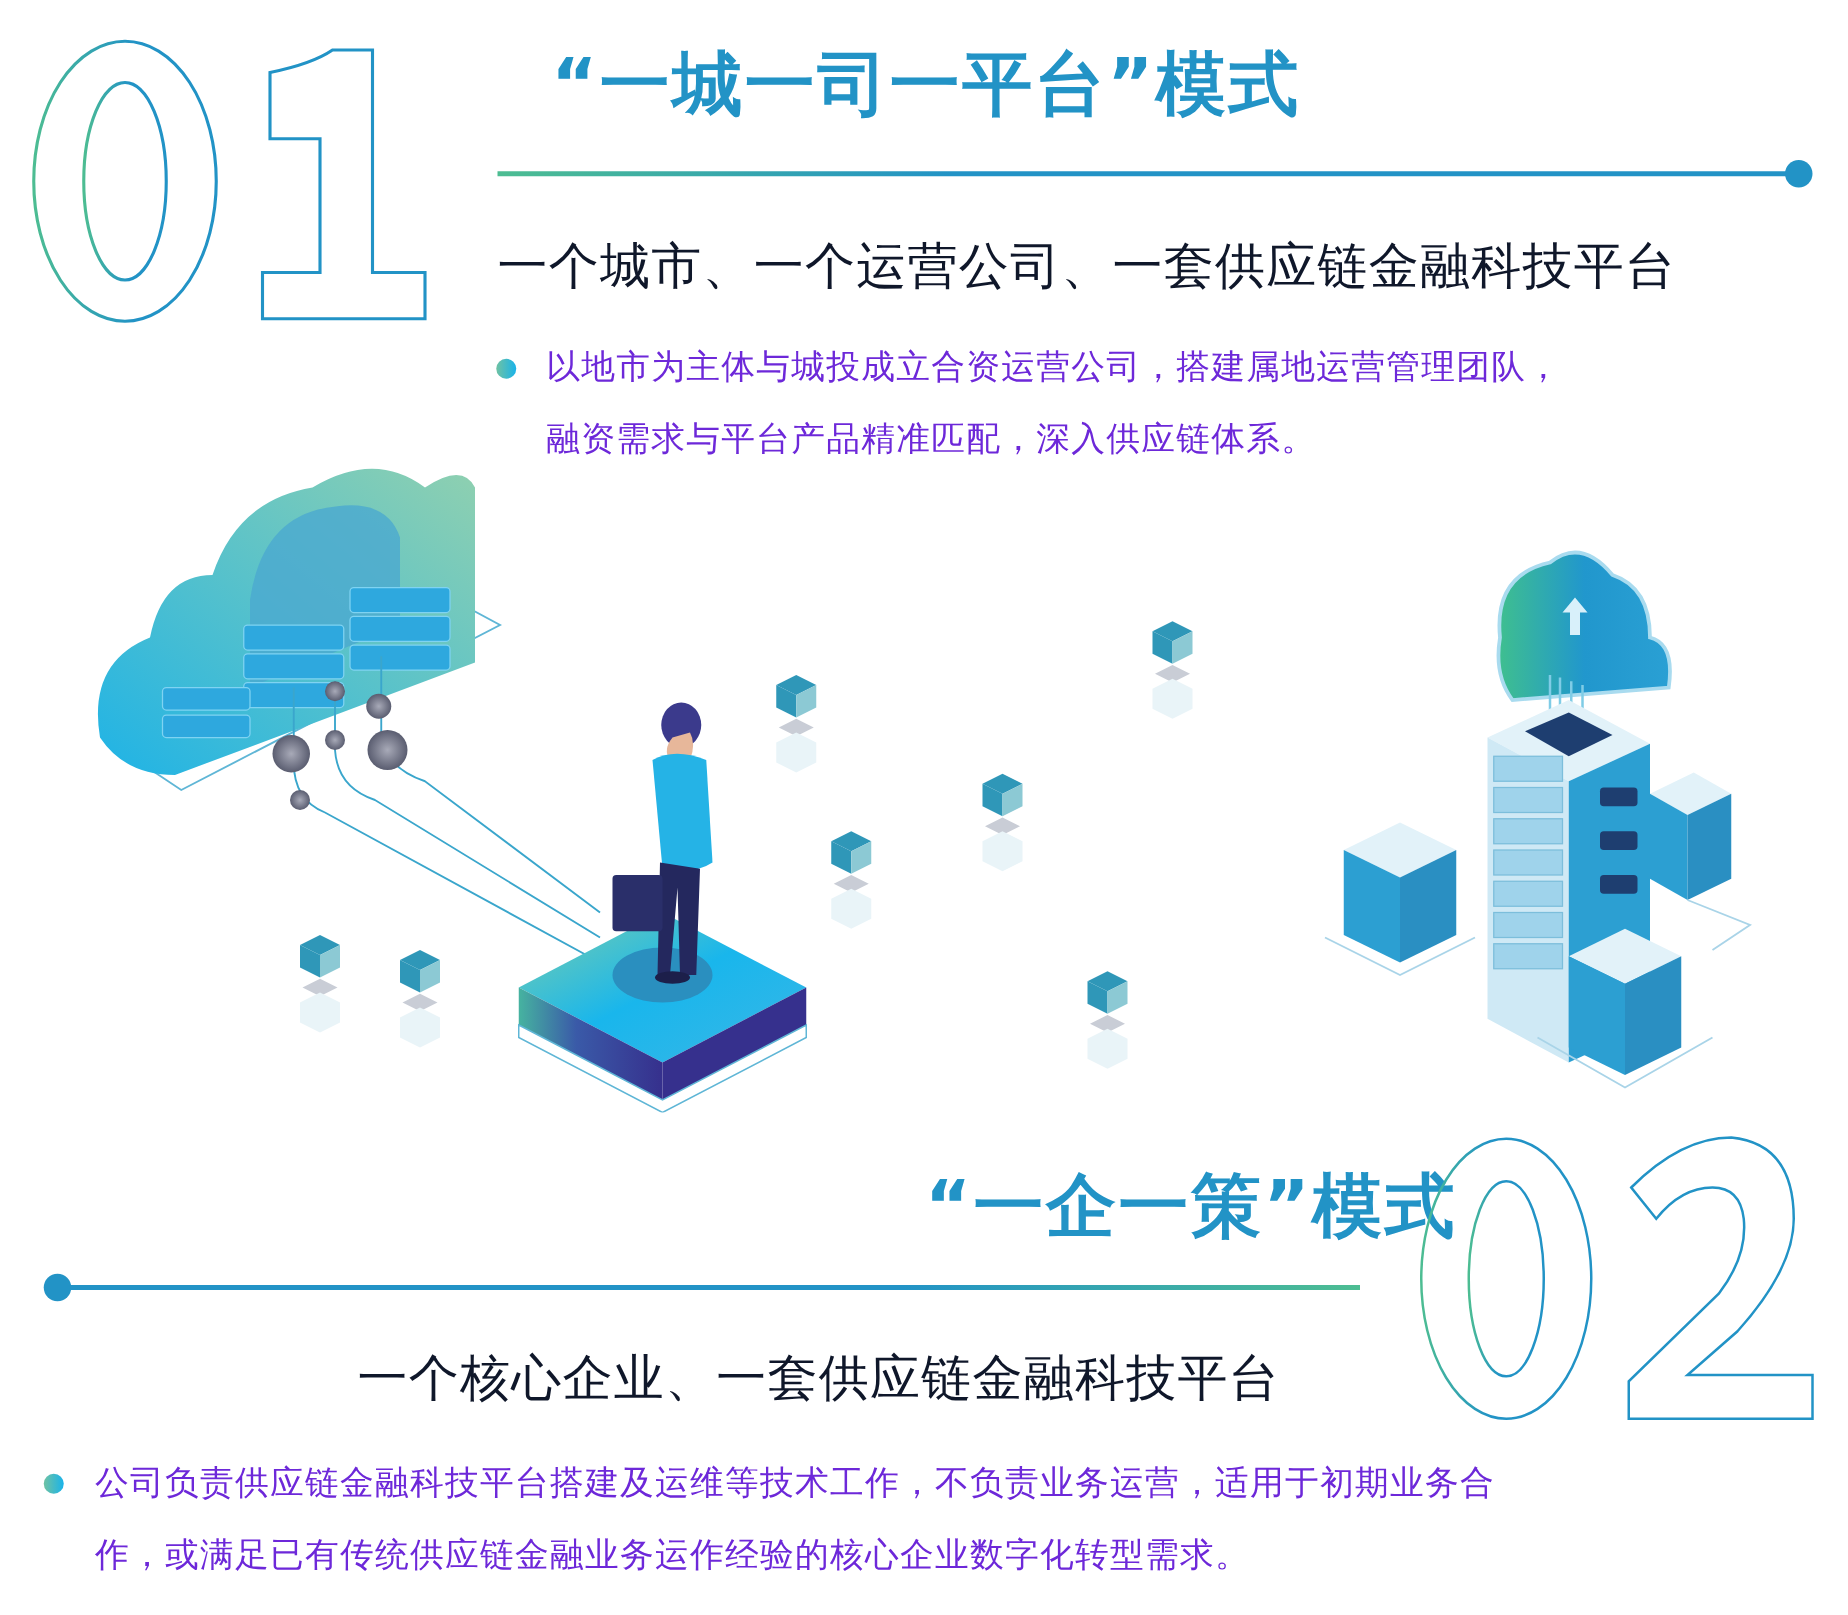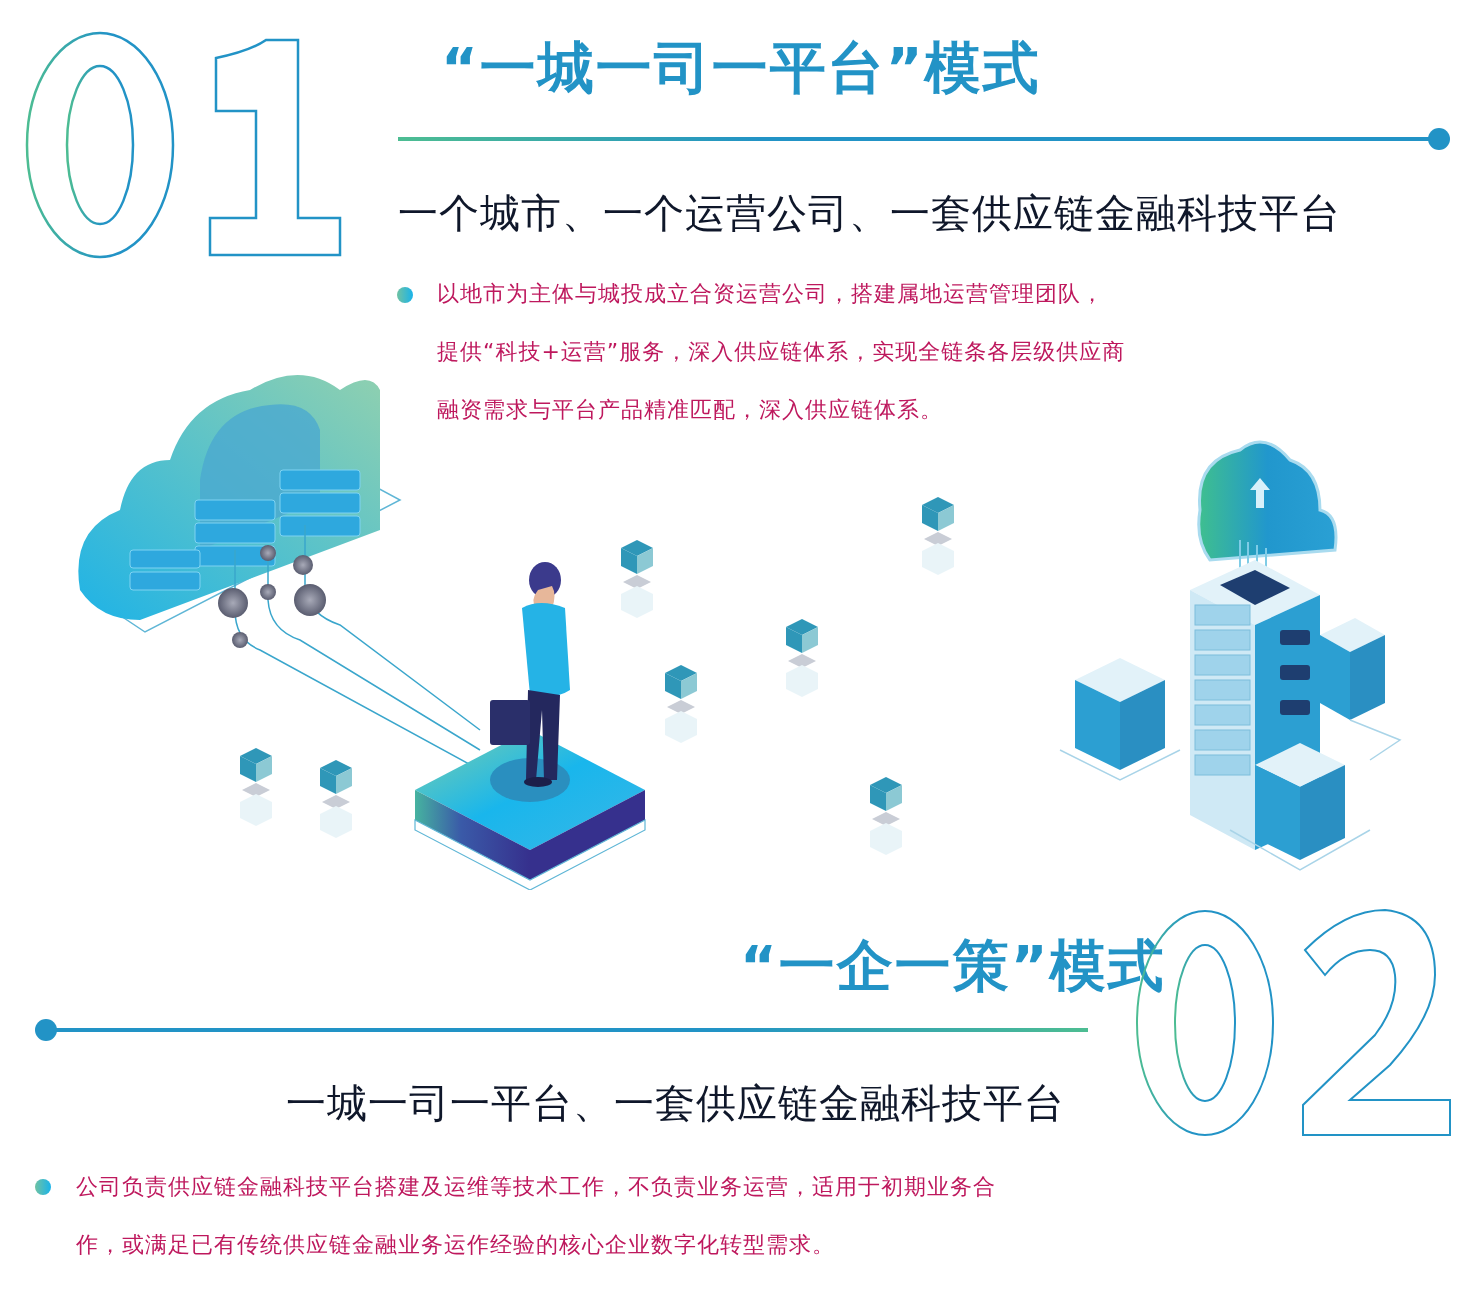--- a/index.html
+++ b/index.html
@@ -1,21 +1,21 @@
 <!DOCTYPE html>
 <html><head>
 <meta charset="utf-8">
 <style>
   html,body{margin:0;padding:0;background:#ffffff;}
   body{width:1478px;height:1292px;position:relative;overflow:hidden;font-family:"DejaVu Sans","Liberation Sans",sans-serif;}
   .abs{position:absolute;}
   .big-num{position:absolute;}
   .title{position:absolute;color:#2293c6;font-weight:bold;font-size:56px;letter-spacing:2px;white-space:nowrap;line-height:1;margin-left:43px;}
   .subtitle{position:absolute;color:#0f172a;font-size:40px;white-space:nowrap;line-height:1;letter-spacing:1px;font-family:Liberation Mono, monospace;}
-  .body-text{position:absolute;color:#be185d;font-size:22px;line-height:58px;letter-spacing:1px;}
+  .body-text{position:absolute;color:#6d28d9;font-size:27px;line-height:58px;letter-spacing:1px;}
   .bullet{position:absolute;width:16px;height:16px;border-radius:50%;background:linear-gradient(90deg,#6fc2a3,#19b3ea);}
   .rule{position:absolute;height:4px;}
   .dot{position:absolute;width:22px;height:22px;border-radius:50%;background:#2293c6;}
 </style>
 </head>
 <body>
 
 <div>
 
   <svg class="big-num" style="left:20px;top:28px;" width="330" height="235" viewBox="0 0 330 235">
@@ -36,21 +36,20 @@
   <div class="title" style="left:398px;top:40px;">“一城一司一平台”模式</div>
 
   <div class="rule" style="left:398px;top:137px;width:1040px;background:linear-gradient(90deg,#4dbd92,#2293c6 35%,#2293c6);"></div>
   <div class="dot" style="left:1428px;top:128px;"></div>
 
   <div class="subtitle" style="left:398px;top:197px;">一个城市、一个运营公司、一套供应链金融科技平台</div>
 
   <div class="bullet" style="left:397px;top:287px;"></div>
   <div class="body-text" style="left:437px;top:265px;width:1000px;">
     <div>以地市为主体与城投成立合资运营公司，搭建属地运营管理团队，</div>
-    <div>提供“科技+运营”服务，深入供应链体系，实现全链条各层级供应商</div>
     <div>融资需求与平台产品精准匹配，深入供应链体系。</div>
   </div>
 </div>
 
 <svg class="abs" style="left:60px;top:350px;" width="620" height="540" viewBox="0 0 620 540">
   <defs>
     <linearGradient id="cloudG" x1="0" y1="1" x2="1" y2="0">
       <stop offset="0" stop-color="#1fb3e6"></stop>
       <stop offset="1" stop-color="#8fd0b0"></stop>
     </linearGradient>
@@ -189,21 +188,21 @@
     <path d="M300 290 L350 310 L320 330"></path>
   </g>
 </svg>
 
 <div>
   <div class="title" style="left:697px;top:938px;">“一企一策”模式</div>
 
   <div class="dot" style="left:35px;top:1019px;"></div>
   <div class="rule" style="left:45px;top:1028px;width:1043px;background:linear-gradient(90deg,#2293c6,#2293c6 65%,#4dbd92);"></div>
 
-  <div class="subtitle" style="left:286px;top:1087px;">一城一司一平台、一套供应链金融科技平台</div>
+  <div class="subtitle" style="left:286px;top:1087px;">一个核心企业、一套供应链金融科技平台</div>
 
   <svg class="big-num" style="left:1130px;top:905px;" width="335" height="240" viewBox="0 0 335 240">
     <defs>
       <linearGradient id="g02" x1="0" y1="0" x2="1" y2="0">
         <stop offset="0" stop-color="#4dbd92"></stop>
         <stop offset="0.4" stop-color="#2293c6"></stop>
         <stop offset="1" stop-color="#2293c6"></stop>
       </linearGradient>
     </defs>
     <ellipse cx="75" cy="118" rx="68" ry="112" fill="none" stroke="url(#g02)" stroke-width="2"></ellipse>

